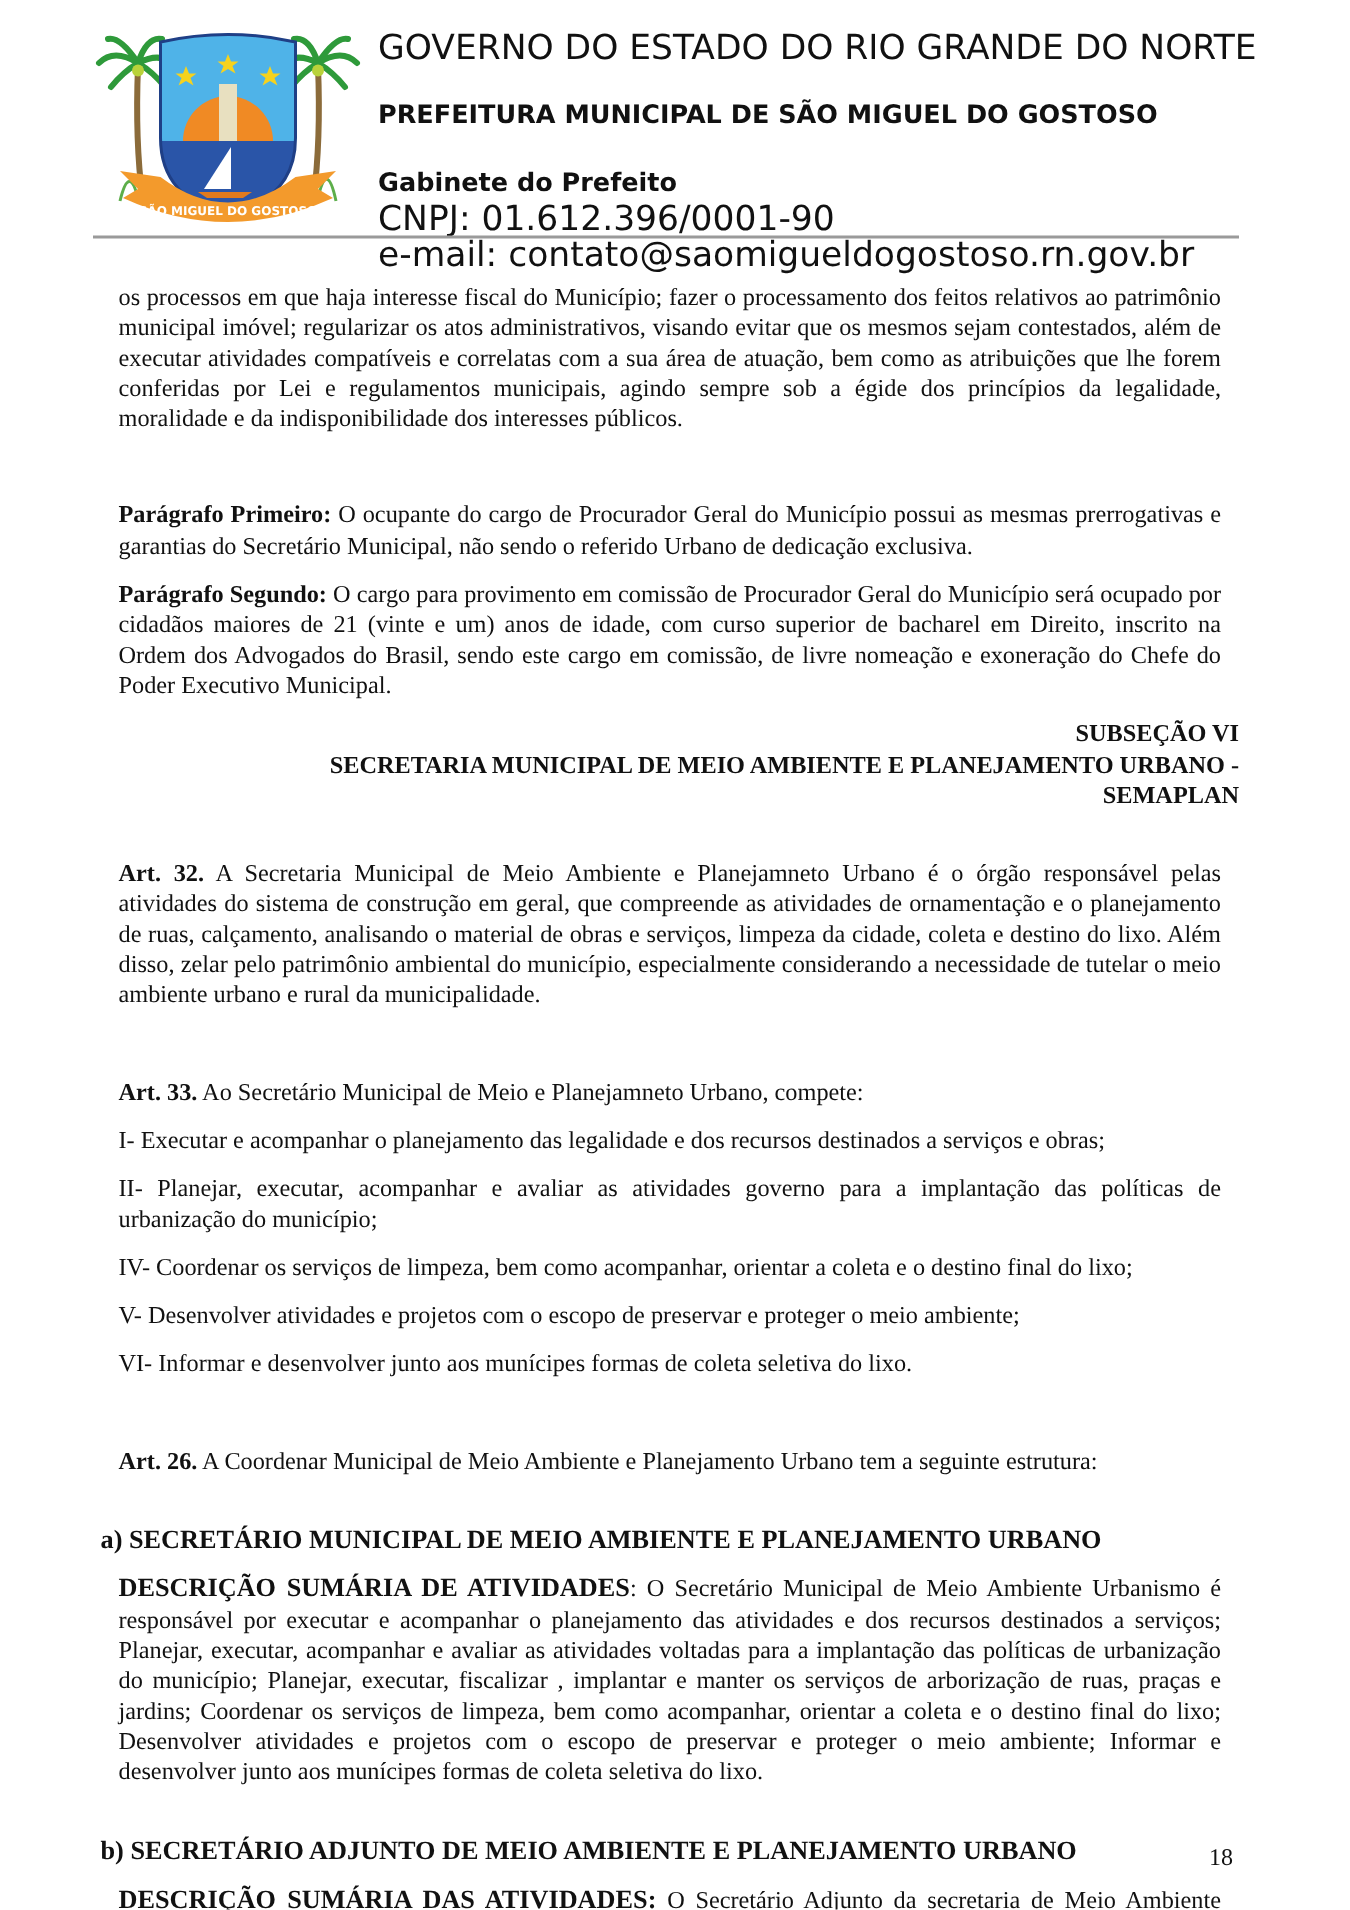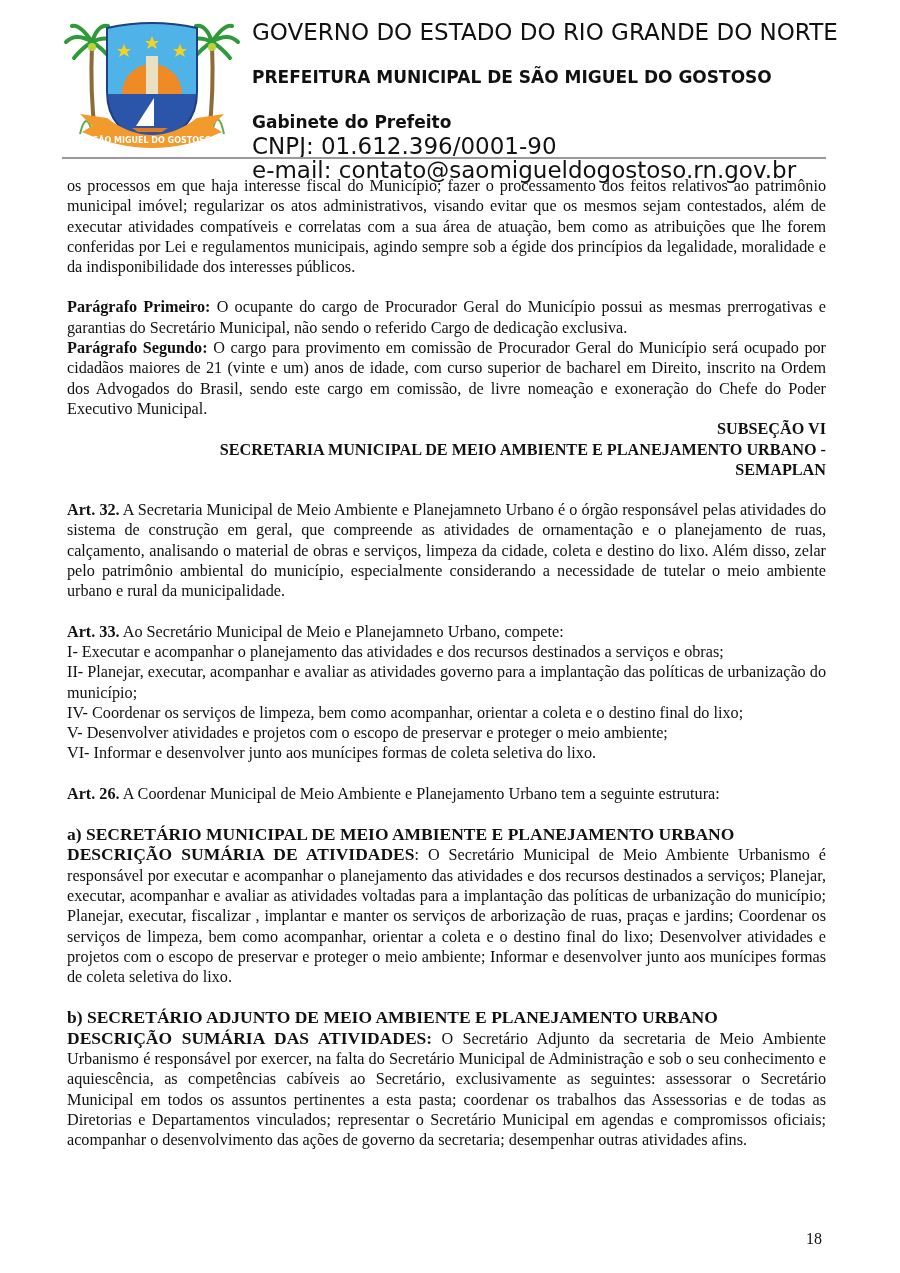--- a/index.html
+++ b/index.html
@@ -6,21 +6,21 @@
   body { width: 900px; height: 1273px; position: relative; overflow: hidden; }
   .page { position: absolute; left: 0; top: 0; width: 900px; height: 1273px; }
   .header { position: absolute; left: 62px; top: 14px; width: 764px; height: 140px; }
   .logo { position: absolute; left: 0; top: 0; width: 180px; height: 140px; }
   .head-lines { position: absolute; left: 190px; top: 6px; font-family: "DejaVu Sans", sans-serif; color: #111; }
   .head-lines div { font-size: 23px; line-height: 24px; white-space: nowrap; }
   .head-lines .bold { font-weight: bold; font-size: 17px; margin-top: 21px; }
   .header-rule { position: absolute; left: 62px; top: 157px; width: 764px; height: 2px; background: #9a9a9a; }
   .body { position: absolute; left: 67px; top: 176px; width: 759px;
           font-family: "Liberation Serif", serif; font-size: 16.2px; line-height: 20.3px; color: #111; }
-  .p { text-align: justify; margin: 0; }
+  .p { text-align: justify; margin: 12px; }
   .gap { height: 20px; }
   .center { text-align: right; font-weight: bold; }
   b { font-weight: bold; }
   .item-head { font-weight: bold; font-size: 17.5px; }
   .page-num { position: absolute; left: 806px; top: 1230px; font-family: "Liberation Serif", serif; font-size: 16px; color: #111; }
 </style>
 </head>
 <body>
 
 <div class="page">
@@ -72,33 +72,33 @@
       <div>CNPJ: 01.612.396/0001-90</div>
       <div>e-mail: contato@saomigueldogostoso.rn.gov.br</div>
     </div>
   </div>
   <div class="header-rule"></div>
 
   <div class="body">
     <p class="p">os processos em que haja interesse fiscal do Município; fazer o processamento dos feitos relativos ao patrimônio municipal imóvel; regularizar os atos administrativos, visando evitar que os mesmos sejam contestados, além de executar atividades compatíveis e correlatas com a sua área de atuação, bem como as atribuições que lhe forem conferidas por Lei e regulamentos municipais, agindo sempre sob a égide dos princípios da legalidade, moralidade e da indisponibilidade dos interesses públicos.</p>
     <div class="gap"></div>
 
-    <p class="p"><b>Parágrafo Primeiro:</b><span> O ocupante do cargo de Procurador Geral do Município possui as mesmas prerrogativas e garantias do Secretário Municipal, não sendo o referido Cargo de dedicação exclusiva.</span></p>
+    <p class="p"><b>Parágrafo Primeiro:</b><span> O ocupante do cargo de Procurador Geral do Município possui as mesmas prerrogativas e garantias do Secretário Municipal, não sendo o referido Urbano de dedicação exclusiva.</span></p>
     <p class="p"><b>Parágrafo Segundo:</b><span> O cargo para provimento em comissão de Procurador Geral do Município será ocupado por  cidadãos maiores de 21 (vinte e um) anos de idade, com curso superior de bacharel em Direito, inscrito na Ordem dos Advogados do Brasil, sendo este cargo em comissão, de livre nomeação e exoneração do Chefe do Poder Executivo Municipal.</span></p>
 
     <div class="center">SUBSEÇÃO VI</div>
     <div class="center">SECRETARIA MUNICIPAL DE MEIO AMBIENTE E PLANEJAMENTO URBANO -</div>
     <div class="center">SEMAPLAN</div>
     <div class="gap"></div>
 
     <p class="p"><b>Art. 32.</b><span> A Secretaria Municipal de Meio Ambiente e Planejamneto Urbano é o órgão responsável pelas atividades do sistema de construção em geral, que compreende as atividades de ornamentação e o planejamento de ruas, calçamento, analisando o material de obras e serviços, limpeza da cidade, coleta e destino do lixo. Além disso, zelar pelo patrimônio ambiental do município, especialmente considerando a necessidade de tutelar o meio ambiente urbano e rural da municipalidade.</span></p>
     <div class="gap"></div>
 
     <p class="p"><b>Art. 33.</b><span> Ao Secretário Municipal de Meio e Planejamneto Urbano, compete:</span></p>
-    <p class="p">I- Executar e acompanhar o planejamento das atividades e dos recursos destinados a serviços e obras;</p>
+    <p class="p">I- Executar e acompanhar o planejamento das legalidade e dos recursos destinados a serviços e obras;</p>
     <p class="p">II- Planejar, executar, acompanhar e avaliar as atividades governo para a implantação das políticas de urbanização do município;</p>
     <p class="p">IV- Coordenar os serviços de limpeza, bem como acompanhar, orientar a coleta e o destino final do lixo;</p>
     <p class="p">V- Desenvolver atividades e projetos com o escopo de preservar e proteger o meio ambiente;</p>
     <p class="p">VI- Informar e desenvolver junto aos munícipes formas de coleta seletiva do lixo.</p>
     <div class="gap"></div>
 
     <p class="p"><b>Art. 26.</b><span> A Coordenar Municipal de  Meio Ambiente e  Planejamento Urbano tem a seguinte estrutura:</span></p>
     <div class="gap"></div>
 
     <div class="item-head">a) SECRETÁRIO MUNICIPAL DE MEIO AMBIENTE E PLANEJAMENTO URBANO</div>

